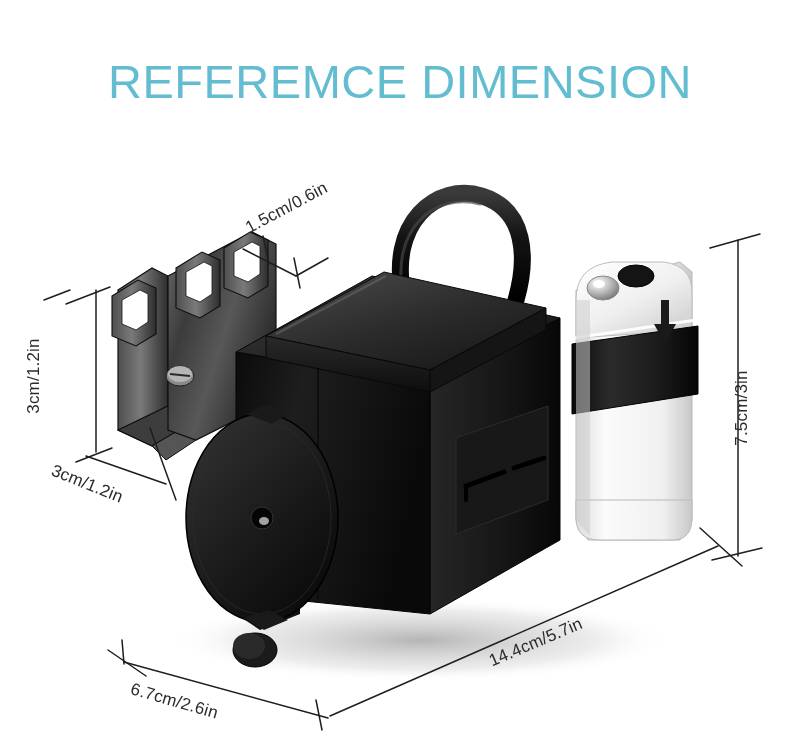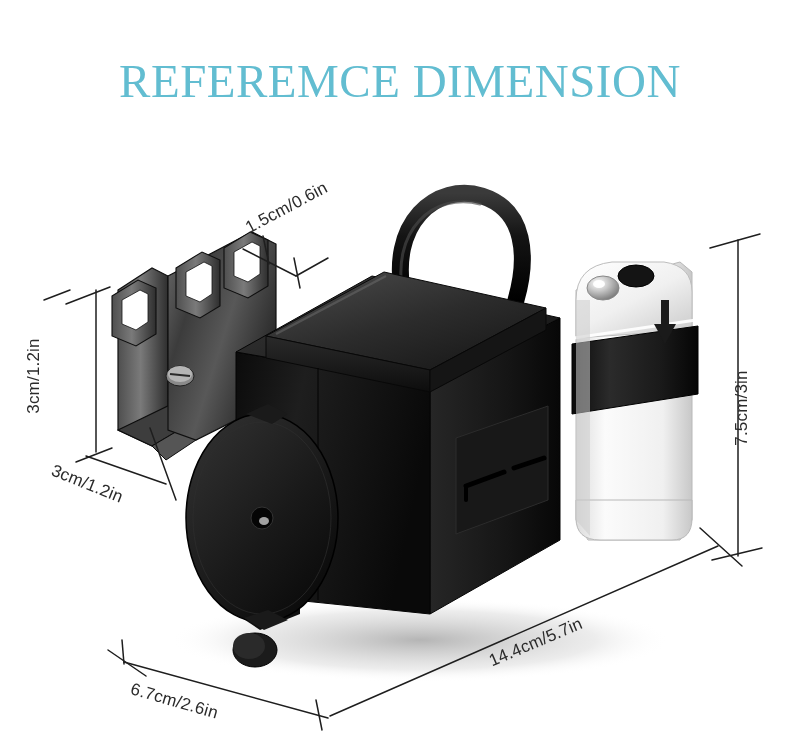--- a/index.html
+++ b/index.html
@@ -18,21 +18,21 @@
     overflow: hidden;
   }
 
   
   #title {
     position: absolute;
     left: 0;
     top: 54px;
     width: 800px;
     text-align: center;
-    font-family: Liberation Serif, serif;
+    font-family: Liberation Sans, sans-serif;
     font-size: 47px;
     font-weight: 400;
     letter-spacing: 0.5px;
     color: #62bdd1;
     white-space: nowrap;
     user-select: none;
   }
 
   
   .dim-label {

